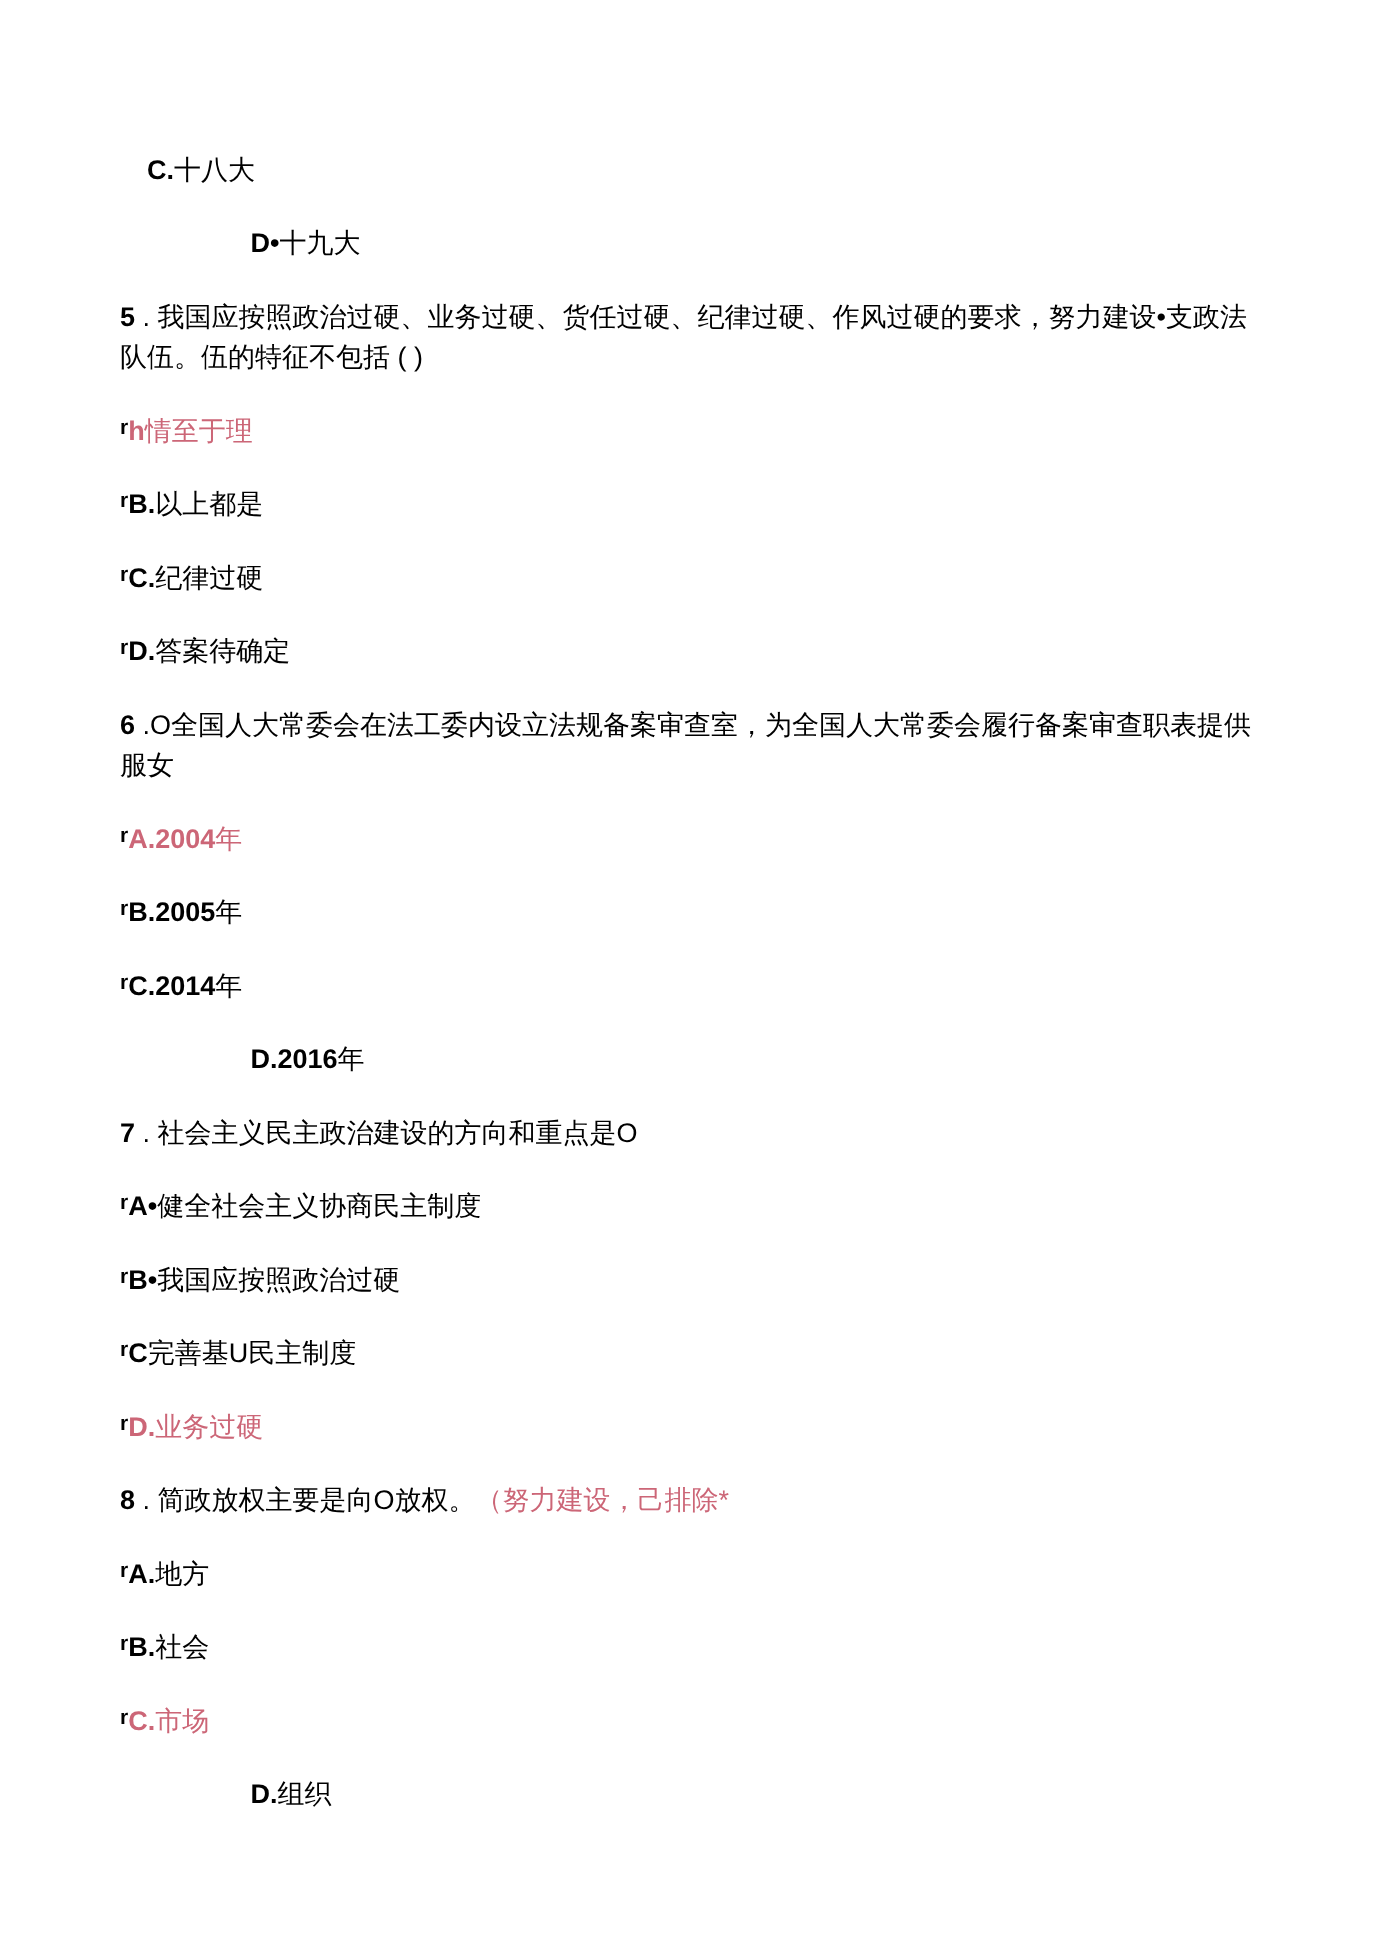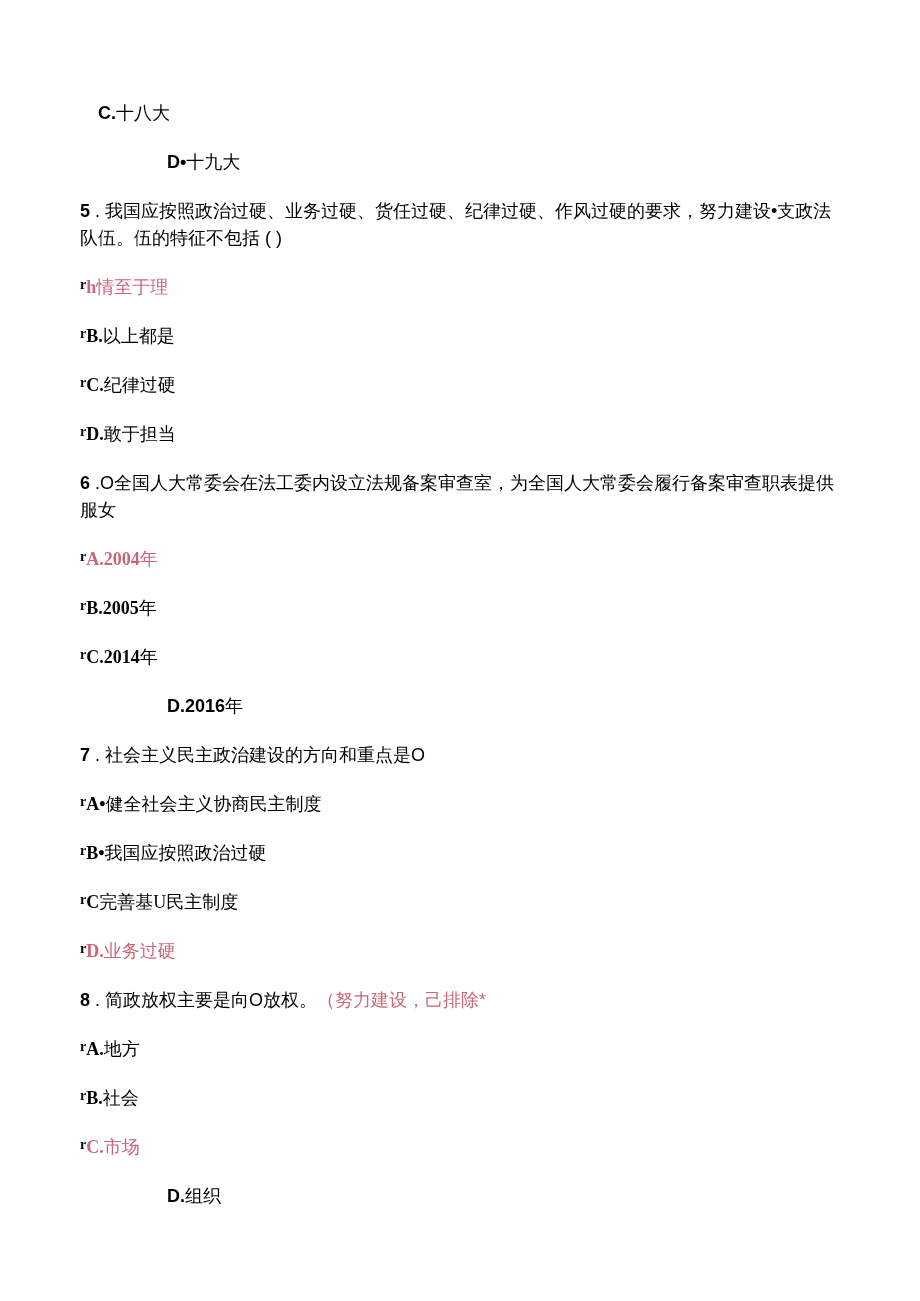--- a/index.html
+++ b/index.html
@@ -8,21 +8,21 @@
       background: #fff;
       width: 920px;
       padding: 100px 80px 40px 80px;
       font-size: 18px;
       line-height: 1.5;
       color: #000;
     }
     .indent-outer { margin-left: 18px; margin-bottom: 22px; }
     .indent-more { margin-left: 87px; margin-bottom: 22px; }
     .qtext { margin-bottom: 22px; }
-    .opt { margin-bottom: 22px; font-family: Liberation Serif, serif; }
+    .opt { margin-bottom: 22px; }
     .opt .pre { font-weight: bold; font-size: 14px; vertical-align: top; }
     .opt .lbl { font-weight: bold; }
     .red { color: #cc6677; }
     .bold { font-weight: bold; }
     .qnum { font-weight: bold; }
   </style>
 </head>
 <body>
 
 <div class="indent-outer">
@@ -38,21 +38,21 @@
 <div class="opt">
   <span class="pre">r</span><span class="lbl red">h</span><span class="red">情至于理</span>
 </div>
 <div class="opt">
   <span class="pre">r</span><span class="lbl">B.</span><span>以上都是</span>
 </div>
 <div class="opt">
   <span class="pre">r</span><span class="lbl">C.</span><span>纪律过硬</span>
 </div>
 <div class="opt">
-  <span class="pre">r</span><span class="lbl">D.</span><span>敢于担当</span>
+  <span class="pre">r</span><span class="lbl">D.</span><span>答案待确定</span>
 </div>
 
 <div class="qtext">
   <span class="qnum">6</span><span> .O全国人大常委会在法工委内设立法规备案审查室，为全国人大常委会履行备案审查职表提供服女</span>
 </div>
 <div class="opt">
   <span class="pre">r</span><span class="lbl red">A.2004</span><span class="red">年</span>
 </div>
 <div class="opt">
   <span class="pre">r</span><span class="lbl">B.2005</span><span>年</span>

